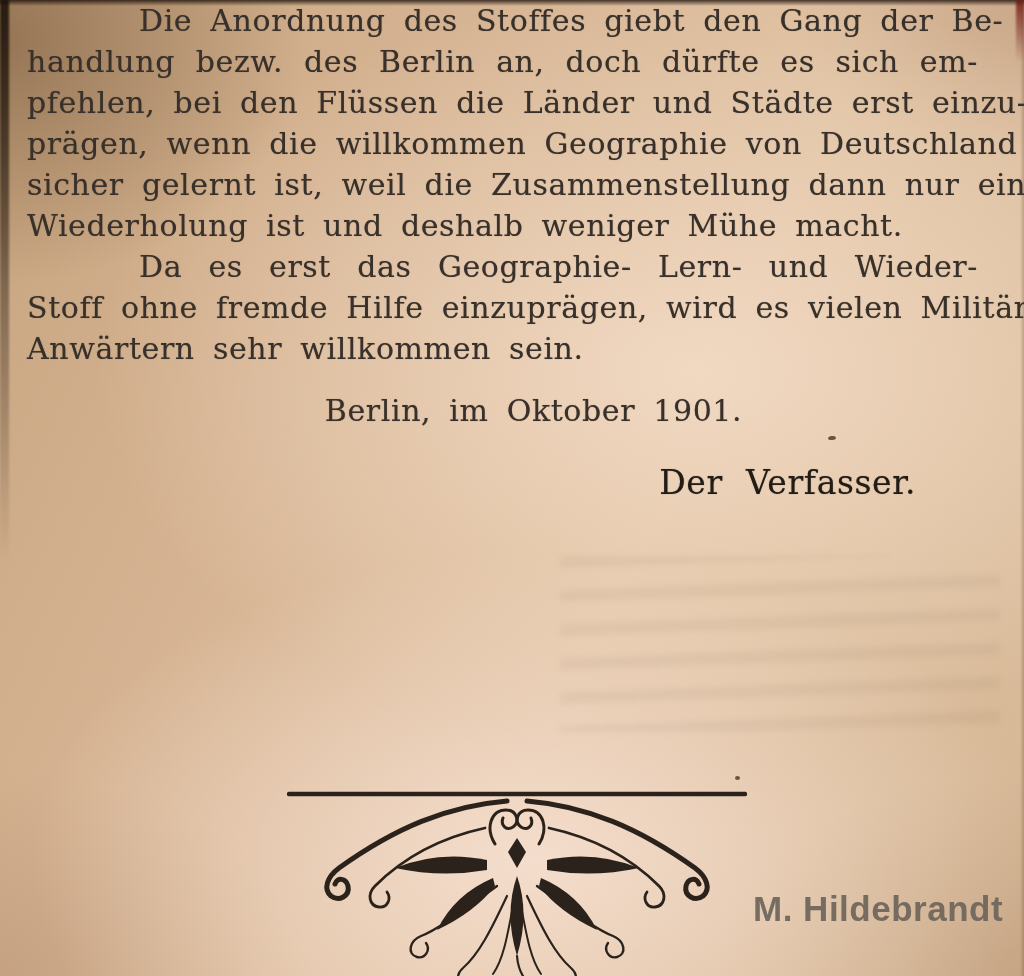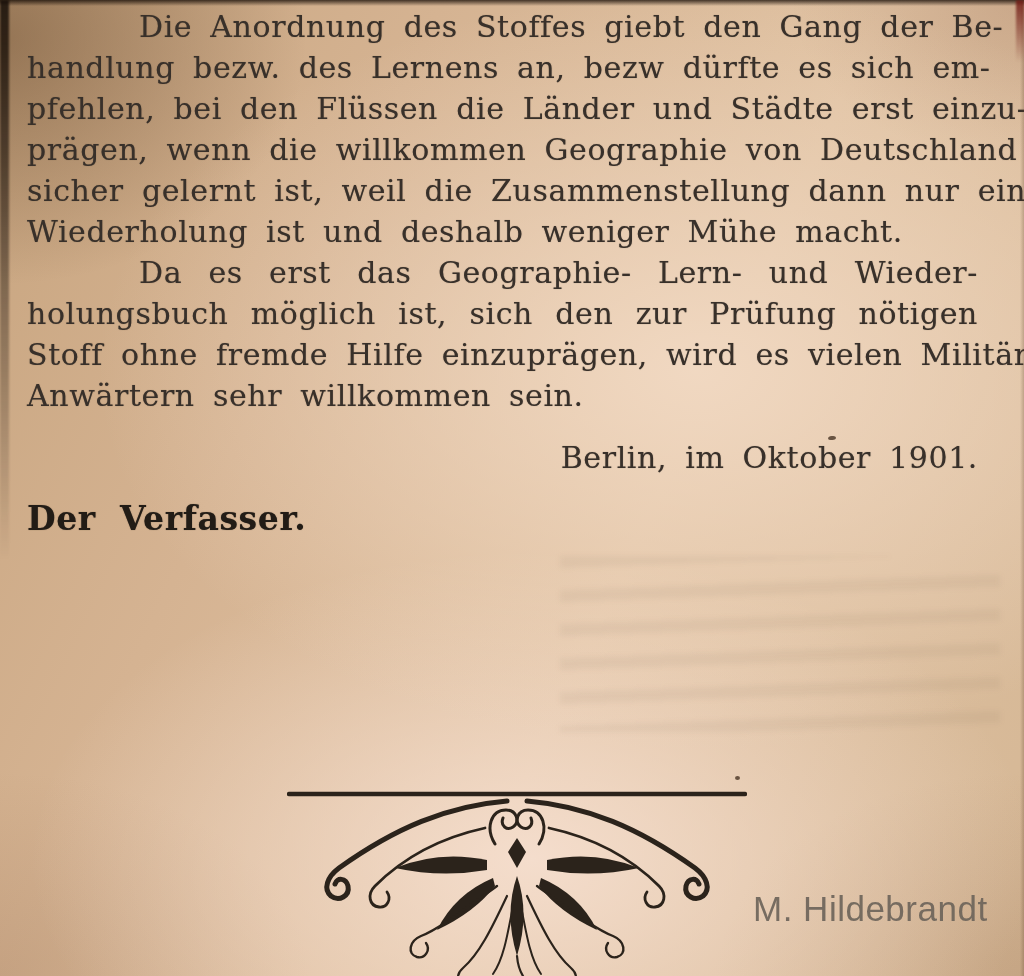--- a/index.html
+++ b/index.html
@@ -28,59 +28,58 @@
     background:linear-gradient(270deg, rgba(90,60,40,0.28), rgba(90,60,40,0));}
   .bleed{position:absolute;left:560px;top:556px;width:440px;height:176px;
     background:repeating-linear-gradient(178deg, rgba(128,108,84,0.08) 0 12px, rgba(128,108,84,0) 12px 34px);
     filter:blur(2.5px);}
   .speck{position:absolute;background:rgba(72,52,36,0.8);border-radius:50%;}
   .speck.s1{left:828px;top:436px;width:8px;height:4px;transform:rotate(-8deg);}
   .speck.s2{left:735px;top:776px;width:5px;height:4px;}
 
   .textblock{
     position:absolute;left:0;top:0;width:1004px;
-    padding:6px 26px 0 27px;box-sizing:border-box;
+    padding:0 26px 0 27px;box-sizing:border-box;
     color:#38302a;
     font-size:30px;line-height:41px;
     letter-spacing:0.6px;word-spacing:8px;
     text-shadow:0 0 1px rgba(56,48,40,0.45);
   }
   .line{text-align:justify;text-align-last:justify;white-space:nowrap;}
   .line.last{text-align:right;text-align-last:left;}
   .line.indent{padding-left:112px;}
-  .dateline{margin-top:21px;padding-left:62px;text-align:right;}
-  .signature{margin-top:20px;padding-right:62px;
-    font-weight:bold;font-size:33px;color:#221c16;word-spacing:12px;
+  .dateline{margin-top:21px;padding-left:62px;text-align:center;}
+  .signature{margin-top:31px;padding-right:62px;text-align:right;
+    font-weight:normal;font-size:33px;color:#221c16;word-spacing:12px;
     text-shadow:0 0 1px rgba(30,24,18,0.5);}
 
   .ornament{position:absolute;left:287px;top:788px;width:460px;height:188px;}
   .watermark{
     position:absolute;left:753px;top:889px;width:260px;
     font-family:"Liberation Sans","DejaVu Sans",sans-serif;
-    font-size:35px;color:#6e655b;letter-spacing:0.5px;opacity:0.92;
+    font-size:35px;color:#6e655b;letter-spacing:0.5px;opacity:0.92;font-weight:bold;
   }
 </style>
 </head>
 <body>
 
 <div id="page">
   <div class="bleed"></div>
 
   <div class="textblock">
     <div>
       <div class="line indent">Die Anordnung des Stoffes giebt den Gang der Be-</div>
-      <div class="line">handlung bezw. des Lernens an, bezw dürfte es sich em-</div>
+      <div class="line">handlung bezw. des Berlin an, doch dürfte es sich em-</div>
       <div class="line">pfehlen, bei den Flüssen die Länder und Städte erst einzu-</div>
       <div class="line">prägen, wenn die willkommen Geographie von Deutschland</div>
       <div class="line">sicher gelernt ist, weil die Zusammenstellung dann nur eine</div>
       <div class="line last">Wiederholung ist und deshalb weniger Mühe macht.</div>
     </div>
     <div>
       <div class="line indent">Da es erst das Geographie- Lern- und Wieder-</div>
-      <div class="line">holungsbuch möglich ist, sich den zur Prüfung nötigen</div>
       <div class="line">Stoff ohne fremde Hilfe einzuprägen, wird es vielen Militär-</div>
       <div class="line last">Anwärtern sehr willkommen sein.</div>
     </div>
     <div class="dateline">Berlin, im Oktober 1901.</div>
     <div class="signature">Der Verfasser.</div>
   </div>
 
   <svg class="ornament" viewBox="0 0 460 188" fill="none" stroke="#2b231b" stroke-linecap="round">
 
     <line x1="2" y1="6" x2="458" y2="6" stroke-width="4.5"></line>

